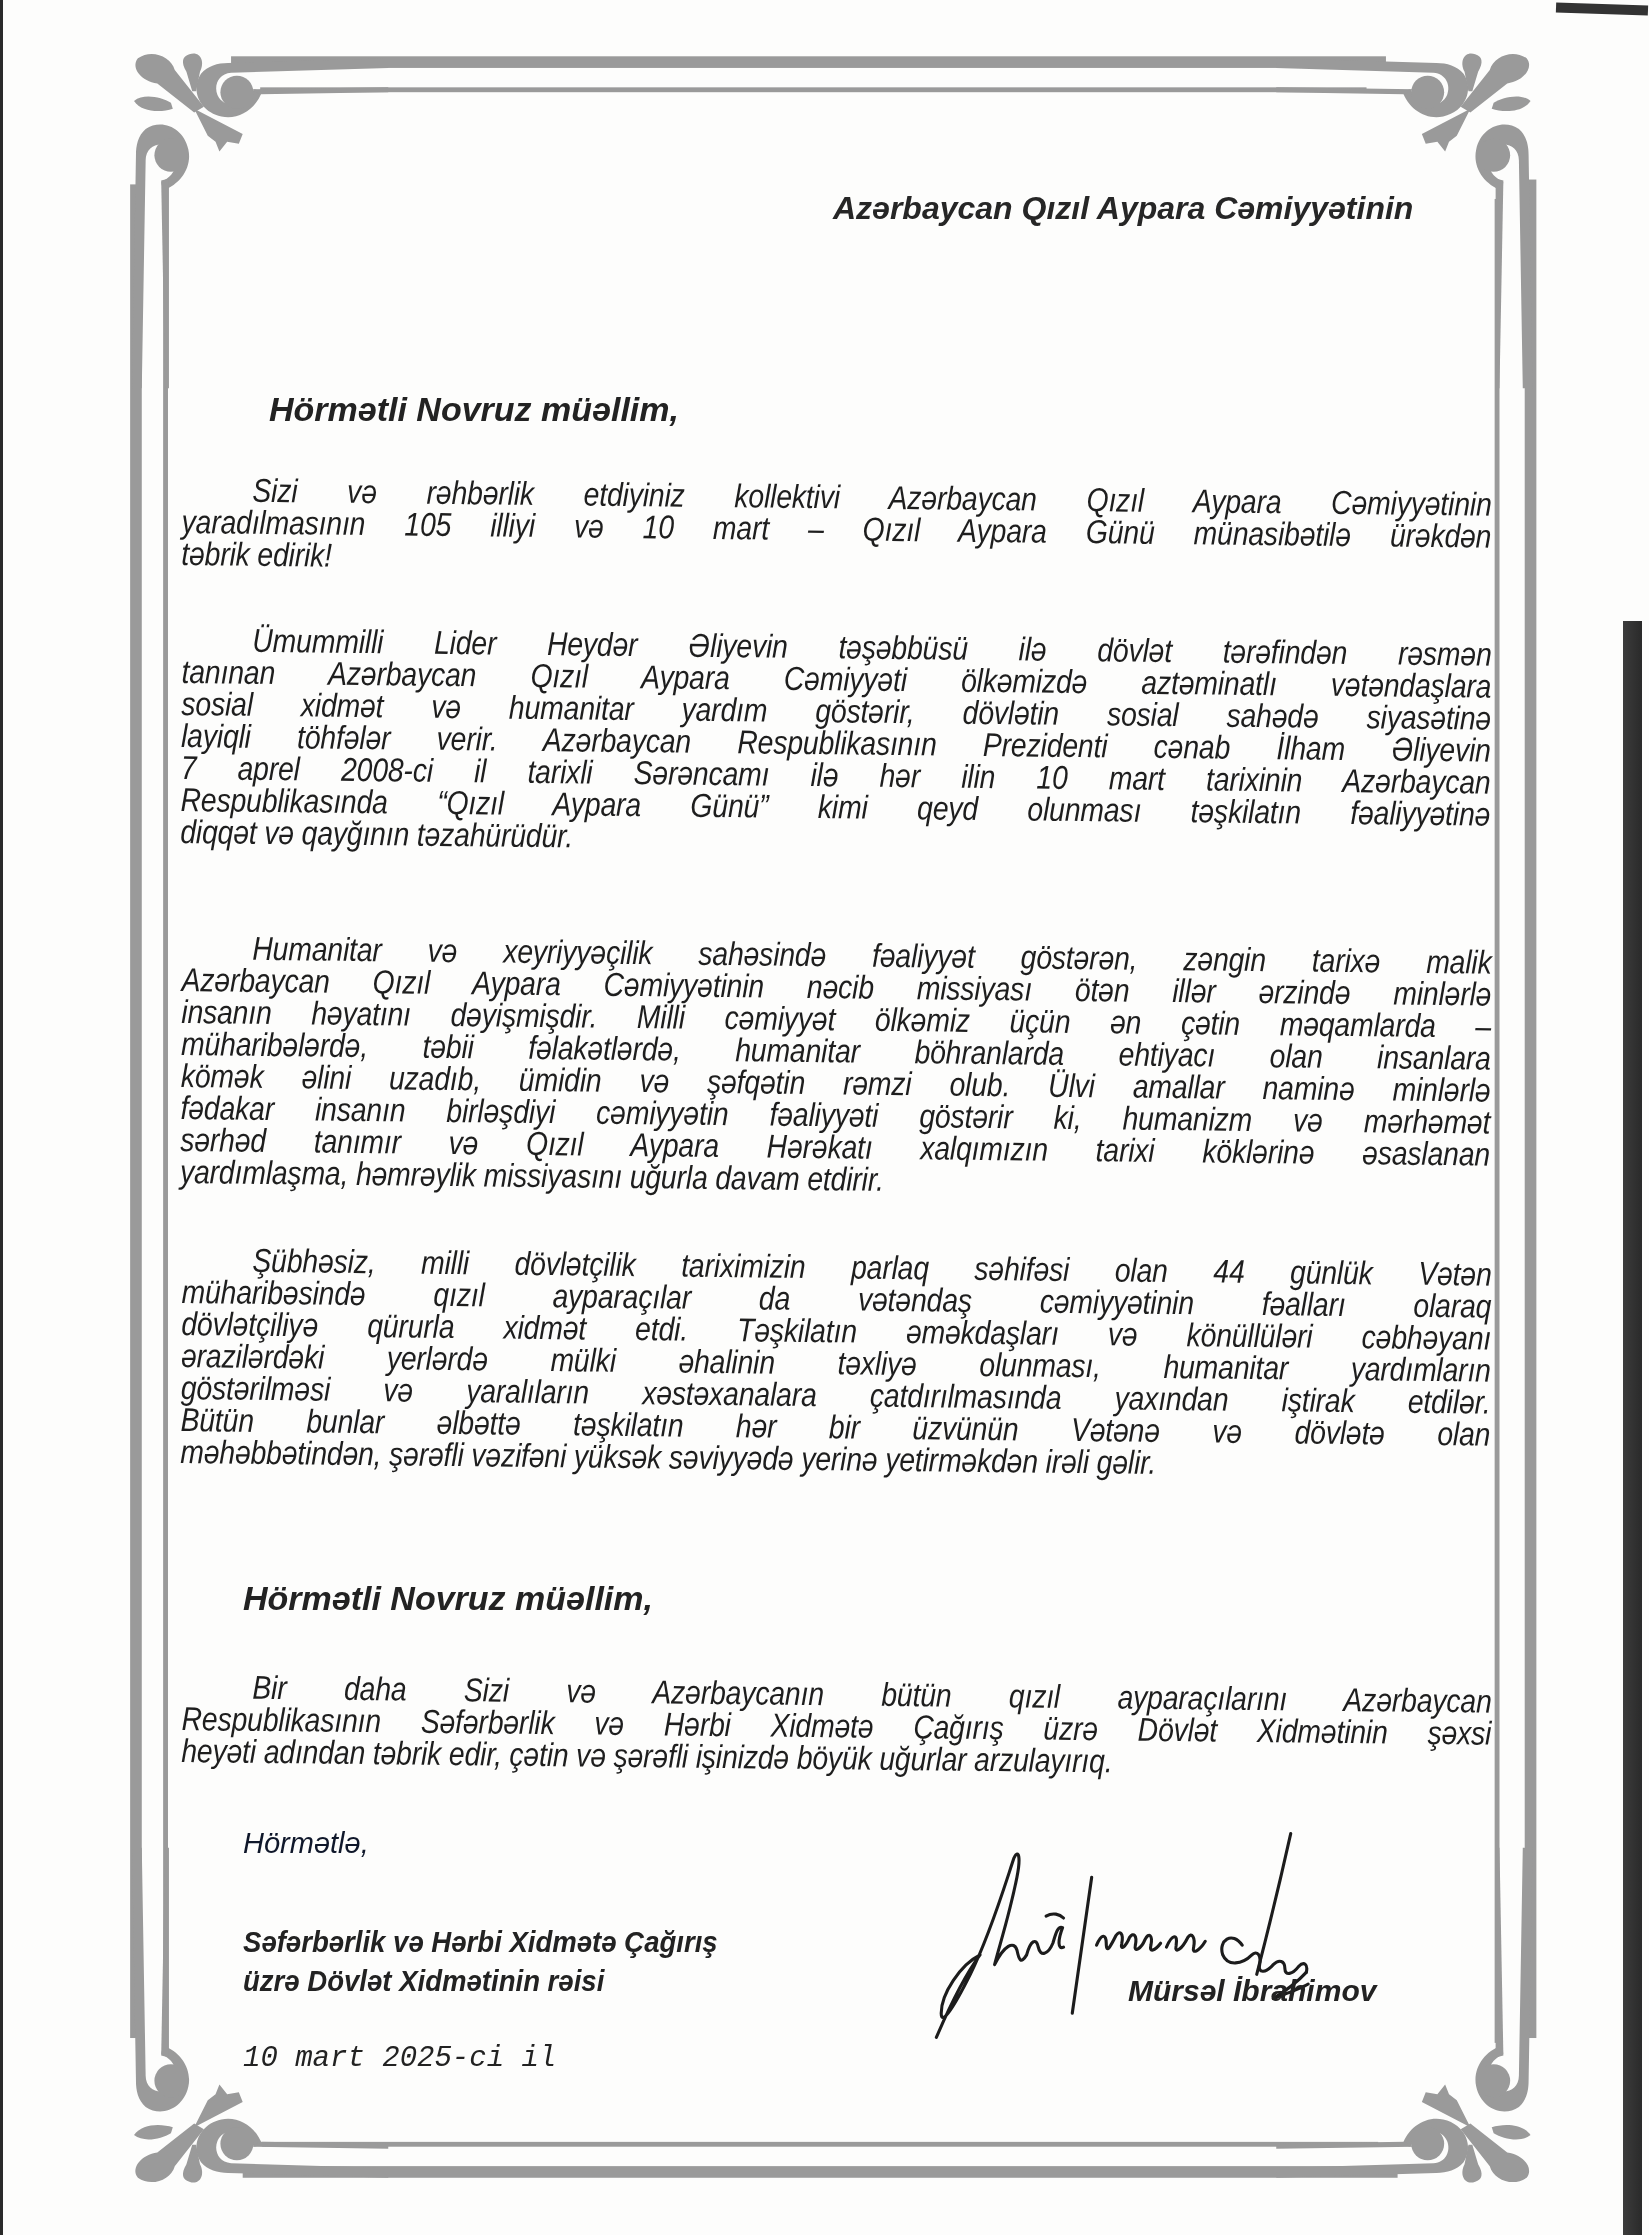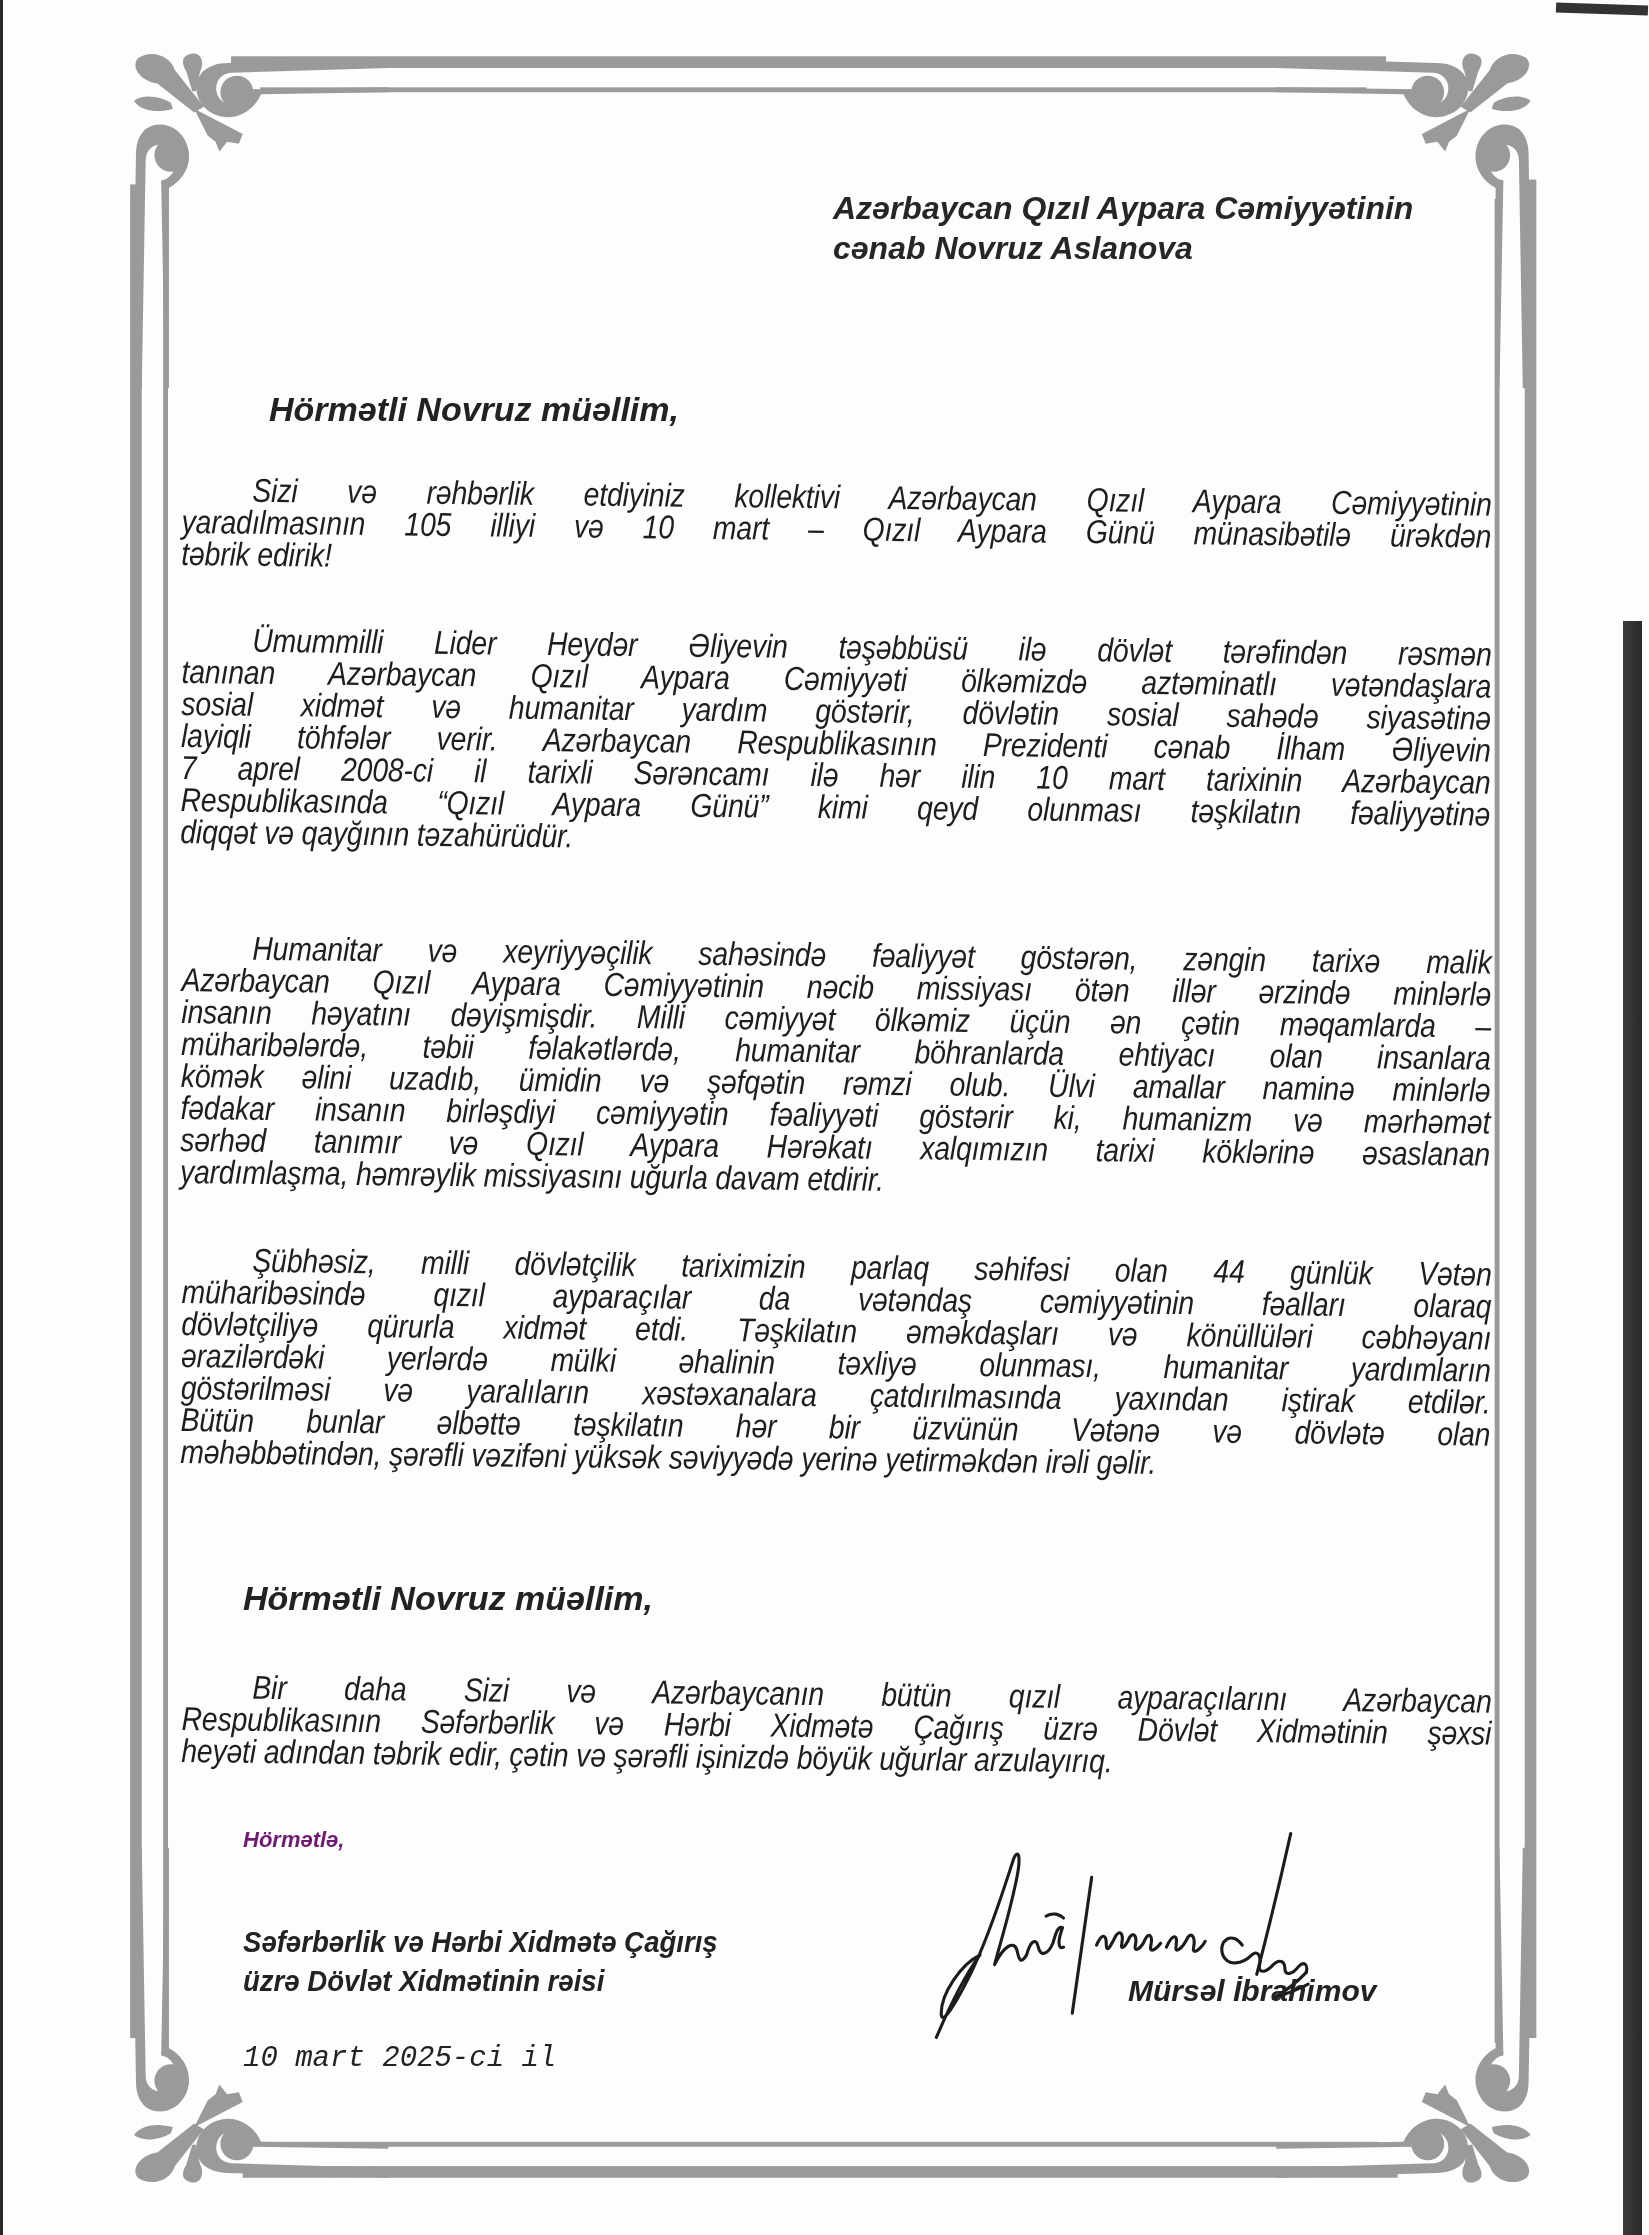--- a/index.html
+++ b/index.html
@@ -43,21 +43,21 @@
   .body-block .w { display: block; text-align: justify; text-align-last: justify; }
   .body-block .wl { display: block; text-align: left; }
   .body-block .ind { padding-left: 82px; }
 
   .block-1 { top: 474px; width: 1523px; }
   .block-2 { top: 624px; width: 1523px; }
   .block-3 { top: 932px; width: 1523px; }
   .block-4 { top: 1244px; width: 1523px; }
   .block-5 { top: 1671px; width: 1523px; }
 
-  .closing { left: 243px; top: 1827px; font-size: 22px; font-weight: bold; color: #701a75; }
+  .closing { left: 243px; top: 1827px; font-size: 29px; font-weight: normal; color: #0f172a; }
   .position-title {
     left: 243px; top: 1923px; font-size: 29px; font-weight: bold; line-height: 39px; color: #222;
     transform: scaleX(0.95); transform-origin: left top;
   }
   .signer-name { left: 1106px; top: 1974px; font-size: 30px; font-weight: bold; color: #222; margin-left: 22px; }
   .date { left: 243px; top: 2042px; font-size: 29px; color: #222; font-family: Liberation Mono, monospace; }
   .signature-svg { position: absolute; left: 912px; top: 1819px; width: 505px; height: 233px; }
 </style>
 </head>
 <body>
@@ -110,21 +110,20 @@
   <g transform="translate(0,2304) scale(1,-1)">
       <use href="#corner" transform="translate(0,0)"></use>
     </g>
   <g transform="translate(1700,2304) scale(-1,-1)">
       <use href="#corner" transform="translate(-15,0)"></use>
     </g>
 </svg>
 
 <div class="text addressee">
   <div>Azərbaycan Qızıl Aypara Cəmiyyətinin</div>
-  <div>cənab Novruz Aslanova</div>
 </div>
 
 <div class="text greeting greeting-1">Hörmətli Novruz müəllim,</div>
 
 <div class="body-block block-1">
   <span class="w ind">Sizi və rəhbərlik etdiyiniz kollektivi Azərbaycan Qızıl Aypara Cəmiyyətinin</span>
   <span class="w">yaradılmasının 105 illiyi və 10 mart – Qızıl Aypara Günü münasibətilə ürəkdən</span>
   <span class="wl">təbrik edirik!</span>
 </div>
 

